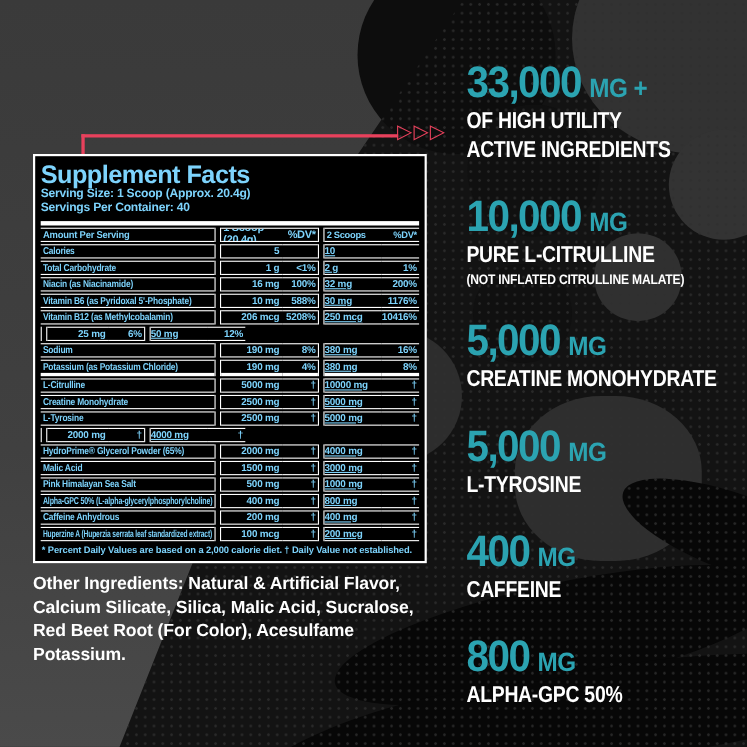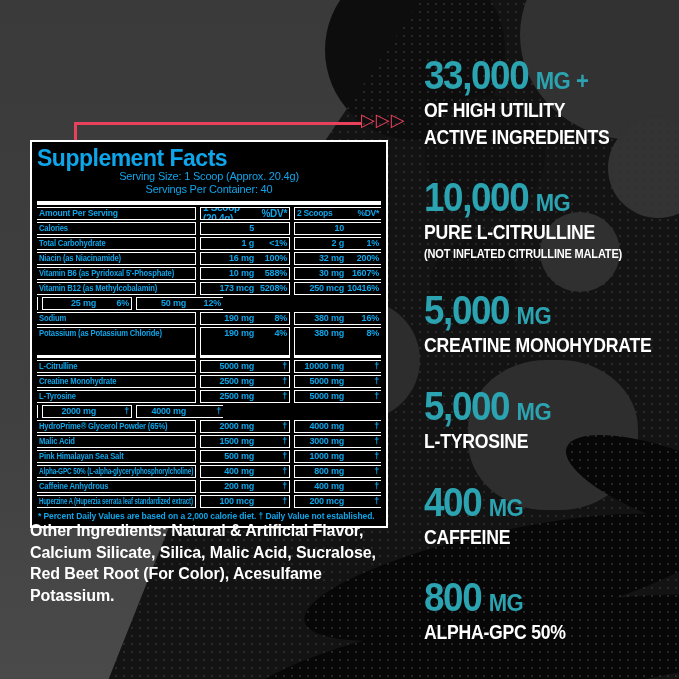--- a/index.html
+++ b/index.html
@@ -42,39 +42,39 @@
   .conn-v { position:absolute; left:74px; top:122px; width:3px; height:20px; background:var(--red); }
   .conn-h { position:absolute; left:74px; top:122px; width:288px; height:3px; background:var(--red); }
   .arrows {
     position:absolute; left:361px; top:109px; color:var(--red);
     font-family:"DejaVu Sans", sans-serif; font-size:18px; font-weight:bold; letter-spacing:1px;
   }
 
   
   .facts-panel {
     position:absolute; left:30px; top:140px; width:358px; box-sizing:border-box;
-    background:#000; border:2px solid #fff; color:#0ea5e9; padding:4px 5px;
+    background:#000; border:2px solid #fff; color:#7dd3fc; padding:4px 5px;
   }
   .panel-title { font-size:23px; font-weight:bold; letter-spacing:-0.5px; line-height:1.05; white-space:nowrap; }
-  .serving { font-size:11px; font-weight:normal; line-height:1.2; letter-spacing:-0.2px;text-align:center; }
+  .serving { font-size:11px; font-weight:bold; line-height:1.2; letter-spacing:-0.2px; }
   .thickbar { height:4px; background:#fff; margin:4px 0 0 0; }
   .rows-wrap { display:flex; flex-direction:column; row-gap:2px; margin-top:2px; }
   .frow { display:flex; height:13px; }
-  .frow.thick { height:31px; }
+  .frow.thick { height:15px; }
   .c {
     box-sizing:border-box; overflow:hidden; font-size:9px; font-weight:bold;
     line-height:11px; letter-spacing:-0.2px;
     border-top:1px solid #fff; border-bottom:1px solid #fff;
   }
   .frow.thick .c:not(.sep) { border-bottom-width:3px; }
   .c.name { width:158px; padding-left:2px; white-space:nowrap; }
   .c.sep  { width:6px; border-top:none; border-bottom:none; border-left:1px solid #fff; border-right:1px solid #fff; }
   .c.amt1 { width:56px; text-align:right; padding-right:3px; }
   .c.dv1  { width:32px; text-align:right; padding-right:2px; }
-  .c.amt2 { width:52px; text-align:right; padding-right:3px; }
+  .c.amt2 { width:52px; padding-right:3px;text-decoration:underline; }
   .c.dv2  { width:34px; text-align:right; padding-right:2px; }
   .hblock1 { width:88px; display:flex; justify-content:space-between; font-size:10px; letter-spacing:-0.3px;align-items:center; }
   .hblock2 { width:86px; display:flex; justify-content:space-between; font-size:8.5px; letter-spacing:-0.3px; }
   .hblock1 span,.hblock2 span { padding:0 2px; }
   .footnote {
     font-size:8.5px; font-weight:bold; padding:3px 1px 1px; letter-spacing:-0.1px; white-space:nowrap; overflow:hidden;
   }
   .fitx { display:inline-block; transform-origin:0 50%; white-space:nowrap; }
 
   .other-ing {
@@ -171,26 +171,26 @@
         <div class="c amt2">32 mg</div>
         <div class="c dv2">200%</div>
       </div>
       <div class="frow">
         <div class="c name"><span class="fitx" style="transform: scaleX(0.85);">Vitamin B6 (as Pyridoxal 5'-Phosphate)</span></div>
         <div class="c sep"></div>
         <div class="c amt1">10 mg</div>
         <div class="c dv1">588%</div>
         <div class="c sep"></div>
         <div class="c amt2">30 mg</div>
-        <div class="c dv2">1607%</div>
+        <div class="c dv2">1176%</div>
       </div>
       <div class="frow">
         <div class="c name"><span class="fitx" style="transform: scaleX(0.85);">Vitamin B12 (as Methylcobalamin)</span></div>
         <div class="c sep"></div>
-        <div class="c amt1">173 mcg</div>
+        <div class="c amt1">206 mcg</div>
         <div class="c dv1">5208%</div>
         <div class="c sep"></div>
         <div class="c amt2">250 mcg</div>
         <div class="c dv2">10416%</div>
       </div>
       <div class="frow">
         <div class="c sep"></div>
         <div class="c amt1">25 mg</div>
         <div class="c dv1">6%</div>
         <div class="c sep"></div>

